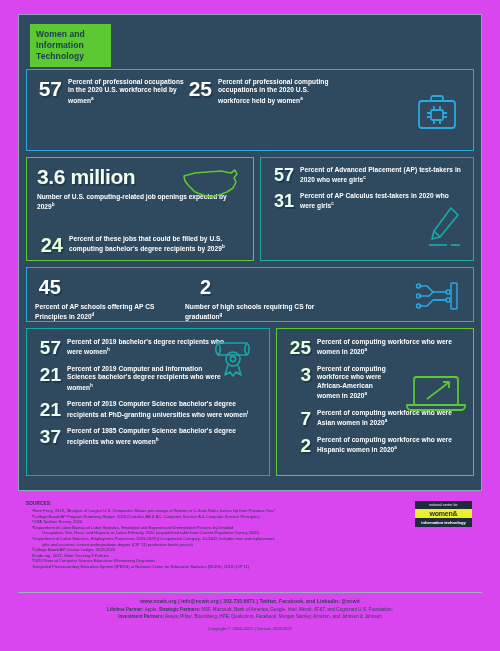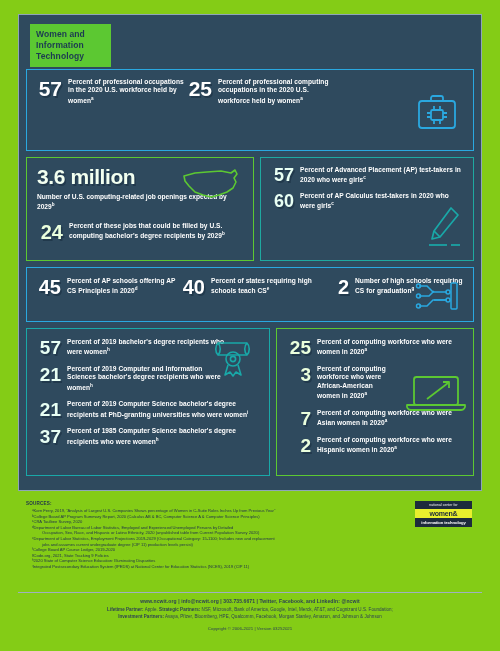--- a/index.html
+++ b/index.html
@@ -4,21 +4,21 @@
 <style>
   html,body{margin:0;padding:0;}
   body{
     width:500px;height:651px;
     background:#c9d3de;
     font-family:"Liberation Sans",sans-serif;
     overflow:hidden;
   }
   .page{
     position:relative;width:500px;height:651px;
-    background:#84cc16;
+    background:#d946ef;
   }
   
   .poster{
     position:absolute;left:18px;top:14px;width:464px;height:477px;
     background:#2f4a5e;
     border:1px solid #8fa6b8;
     box-sizing:border-box;
     padding:6px 7px 6px 7px;
   }
   
@@ -86,21 +86,21 @@
   .sec2left .num{font-size:20px;width:26px;}
   .usmap{position:absolute;right:10px;top:8px;}
   .sec2right{flex:1;padding:8px 8px 0 9px;position:relative;}
   .sec2right .num{font-size:18px;width:24px;}
   .sec2right .stat{margin-bottom:7px;}
   .pencil{position:absolute;right:10px;bottom:6px;}
 
   
   .sec3{height:55px;margin-top:6px;padding:9px 6px 0 8px;position:relative;}
   .sec3 .num{font-size:20px;width:26px;}
-  .sec3 .stat{width:150px;}
+  .sec3 .stat{width:150px;flex-direction:column;}
   .circuit{position:absolute;right:12px;top:12px;}
 
   
   .sec4{display:flex;gap:6px;margin-top:6px;height:148px;}
   .sec4left{width:244px;padding:9px 8px 0 9px;position:relative;}
   .sec4left .num{font-size:19px;width:25px;}
   .sec4left .stat{margin-bottom:8px;}
   .scroll{position:absolute;right:8px;top:6px;}
   .sec4right{flex:1;padding:9px 8px 0 9px;position:relative;}
   .sec4right .num{font-size:19px;width:25px;}
@@ -166,62 +166,58 @@
           </g>
         </svg>
       </div>
     </div>
 
     <div class="sec2">
 
       <div class="band b-green sec2left">
         <div class="big">3.6 million</div>
         <div class="bigsub"><span>Number of U.S. computing-related job openings expected by 2029</span><sup>b</sup></div>
-        <div class="stat" style="margin-top:10px">
+        <div class="stat" style="margin-top:23px">
           <div class="num lime">24</div>
           <div class="txt"><span>Percent of these jobs that could be filled by U.S. computing bachelor's degree recipients by 2029</span><sup>b</sup></div>
         </div>
         <div class="usmap">
           <svg width="62" height="36" viewBox="0 0 62 36">
             <path d="M3 10 L14 7 L26 6 L40 5 L50 7 L54 4 L56 8 L53 12 L55 16 L52 22 L46 26 L38 29 L30 31 L22 29 L14 26 L8 20 L4 15 Z" fill="none" stroke="#5cc832" stroke-width="1.6" stroke-linejoin="round"></path>
           </svg>
         </div>
       </div>
 
       <div class="band b-teal sec2right">
         <div class="stat">
           <div class="num mint">57</div>
           <div class="txt"><span>Percent of Advanced Placement (AP) test-takers in 2020 who were girls</span><sup>c</sup></div>
         </div>
         <div class="stat">
-          <div class="num mint">60</div>
+          <div class="num mint">31</div>
           <div class="txt"><span>Percent of AP Calculus test-takers in 2020 who were girls</span><sup>c</sup></div>
         </div>
         <div class="pencil">
           <svg width="36" height="46" viewBox="0 0 36 46">
             <g fill="none" stroke="#19a8a8" stroke-width="1.7" stroke-linejoin="round">
               <path d="M24 4 L31 11 L13 33 L5 35 L7 27 Z"></path>
               <path d="M7 27 L13 33"></path>
               <path d="M2 41 H20"></path>
               <path d="M24 41 H33"></path>
             </g>
           </svg>
         </div>
       </div>
     </div>
 
     <div class="band b-blue sec3">
       <div class="row">
         <div class="stat">
           <div class="num white">45</div>
           <div class="txt"><span>Percent of AP schools offering AP CS Principles in 2020</span><sup>d</sup></div>
-        </div>
-        <div class="stat">
-          <div class="num white">40</div>
-          <div class="txt"><span>Percent of states requiring high schools teach CS</span><sup>e</sup></div>
         </div>
         <div class="stat">
           <div class="num white">2</div>
           <div class="txt"><span>Number of high schools requiring CS for graduation</span><sup>g</sup></div>
         </div>
       </div>
       <div class="circuit">
         <svg width="46" height="32" viewBox="0 0 46 32">
           <g fill="none" stroke="#2aa8e0" stroke-width="1.5">
             <path d="M4 6 h8 l6 6 h14"></path>

